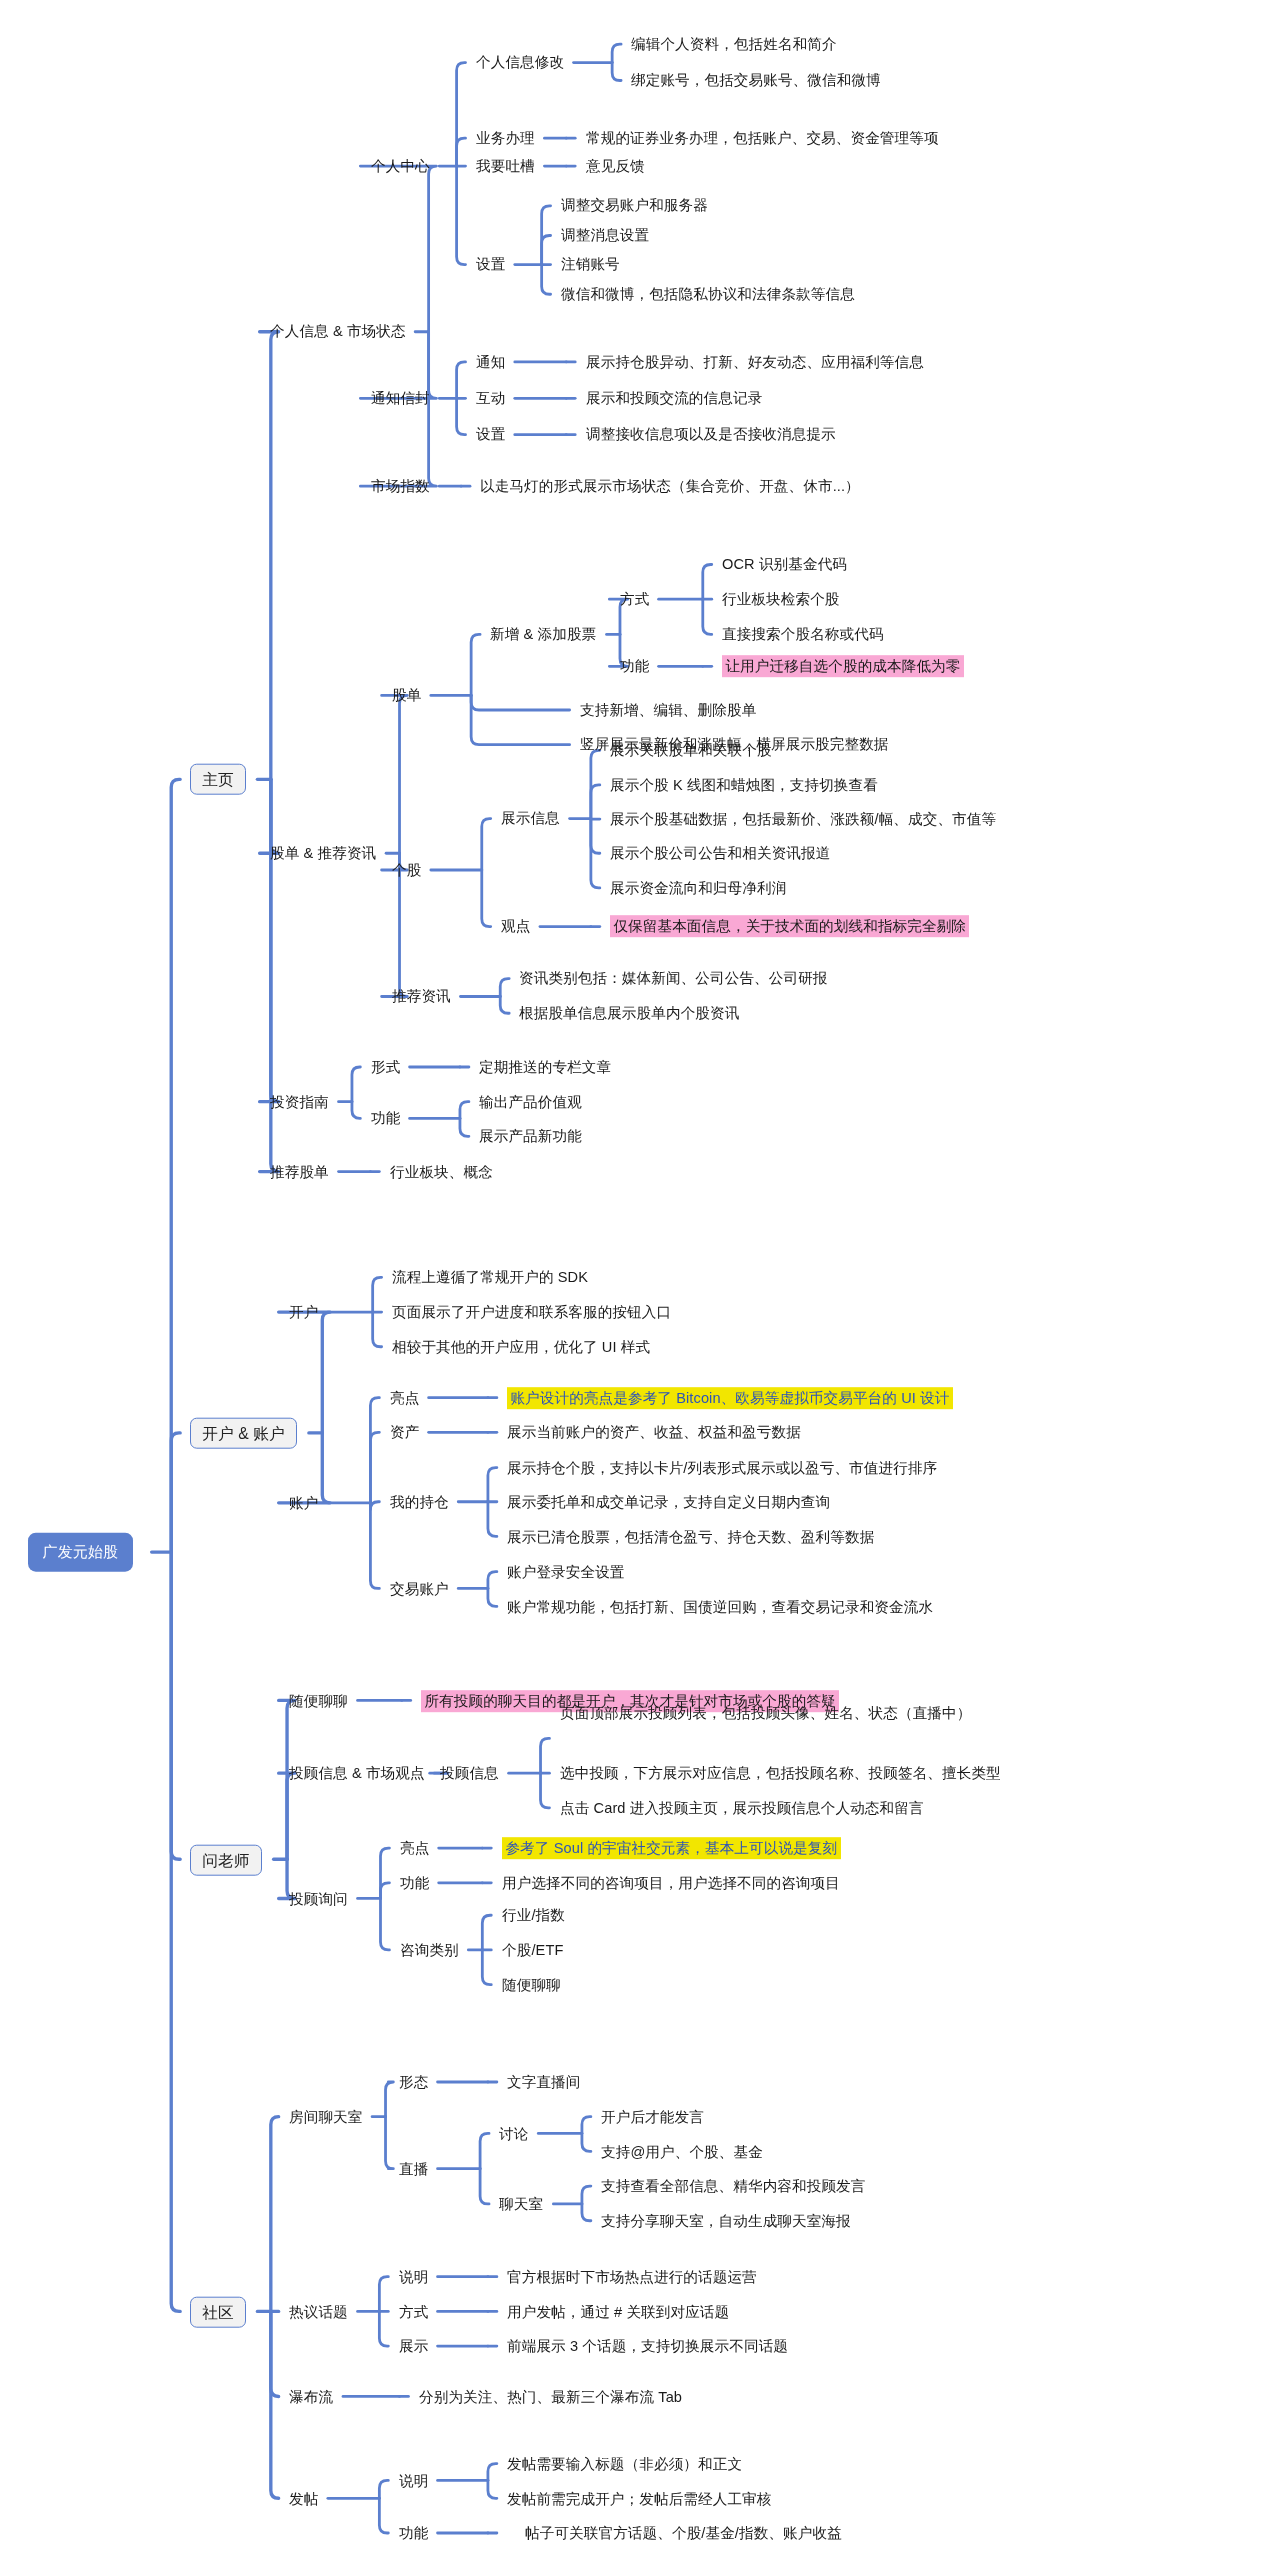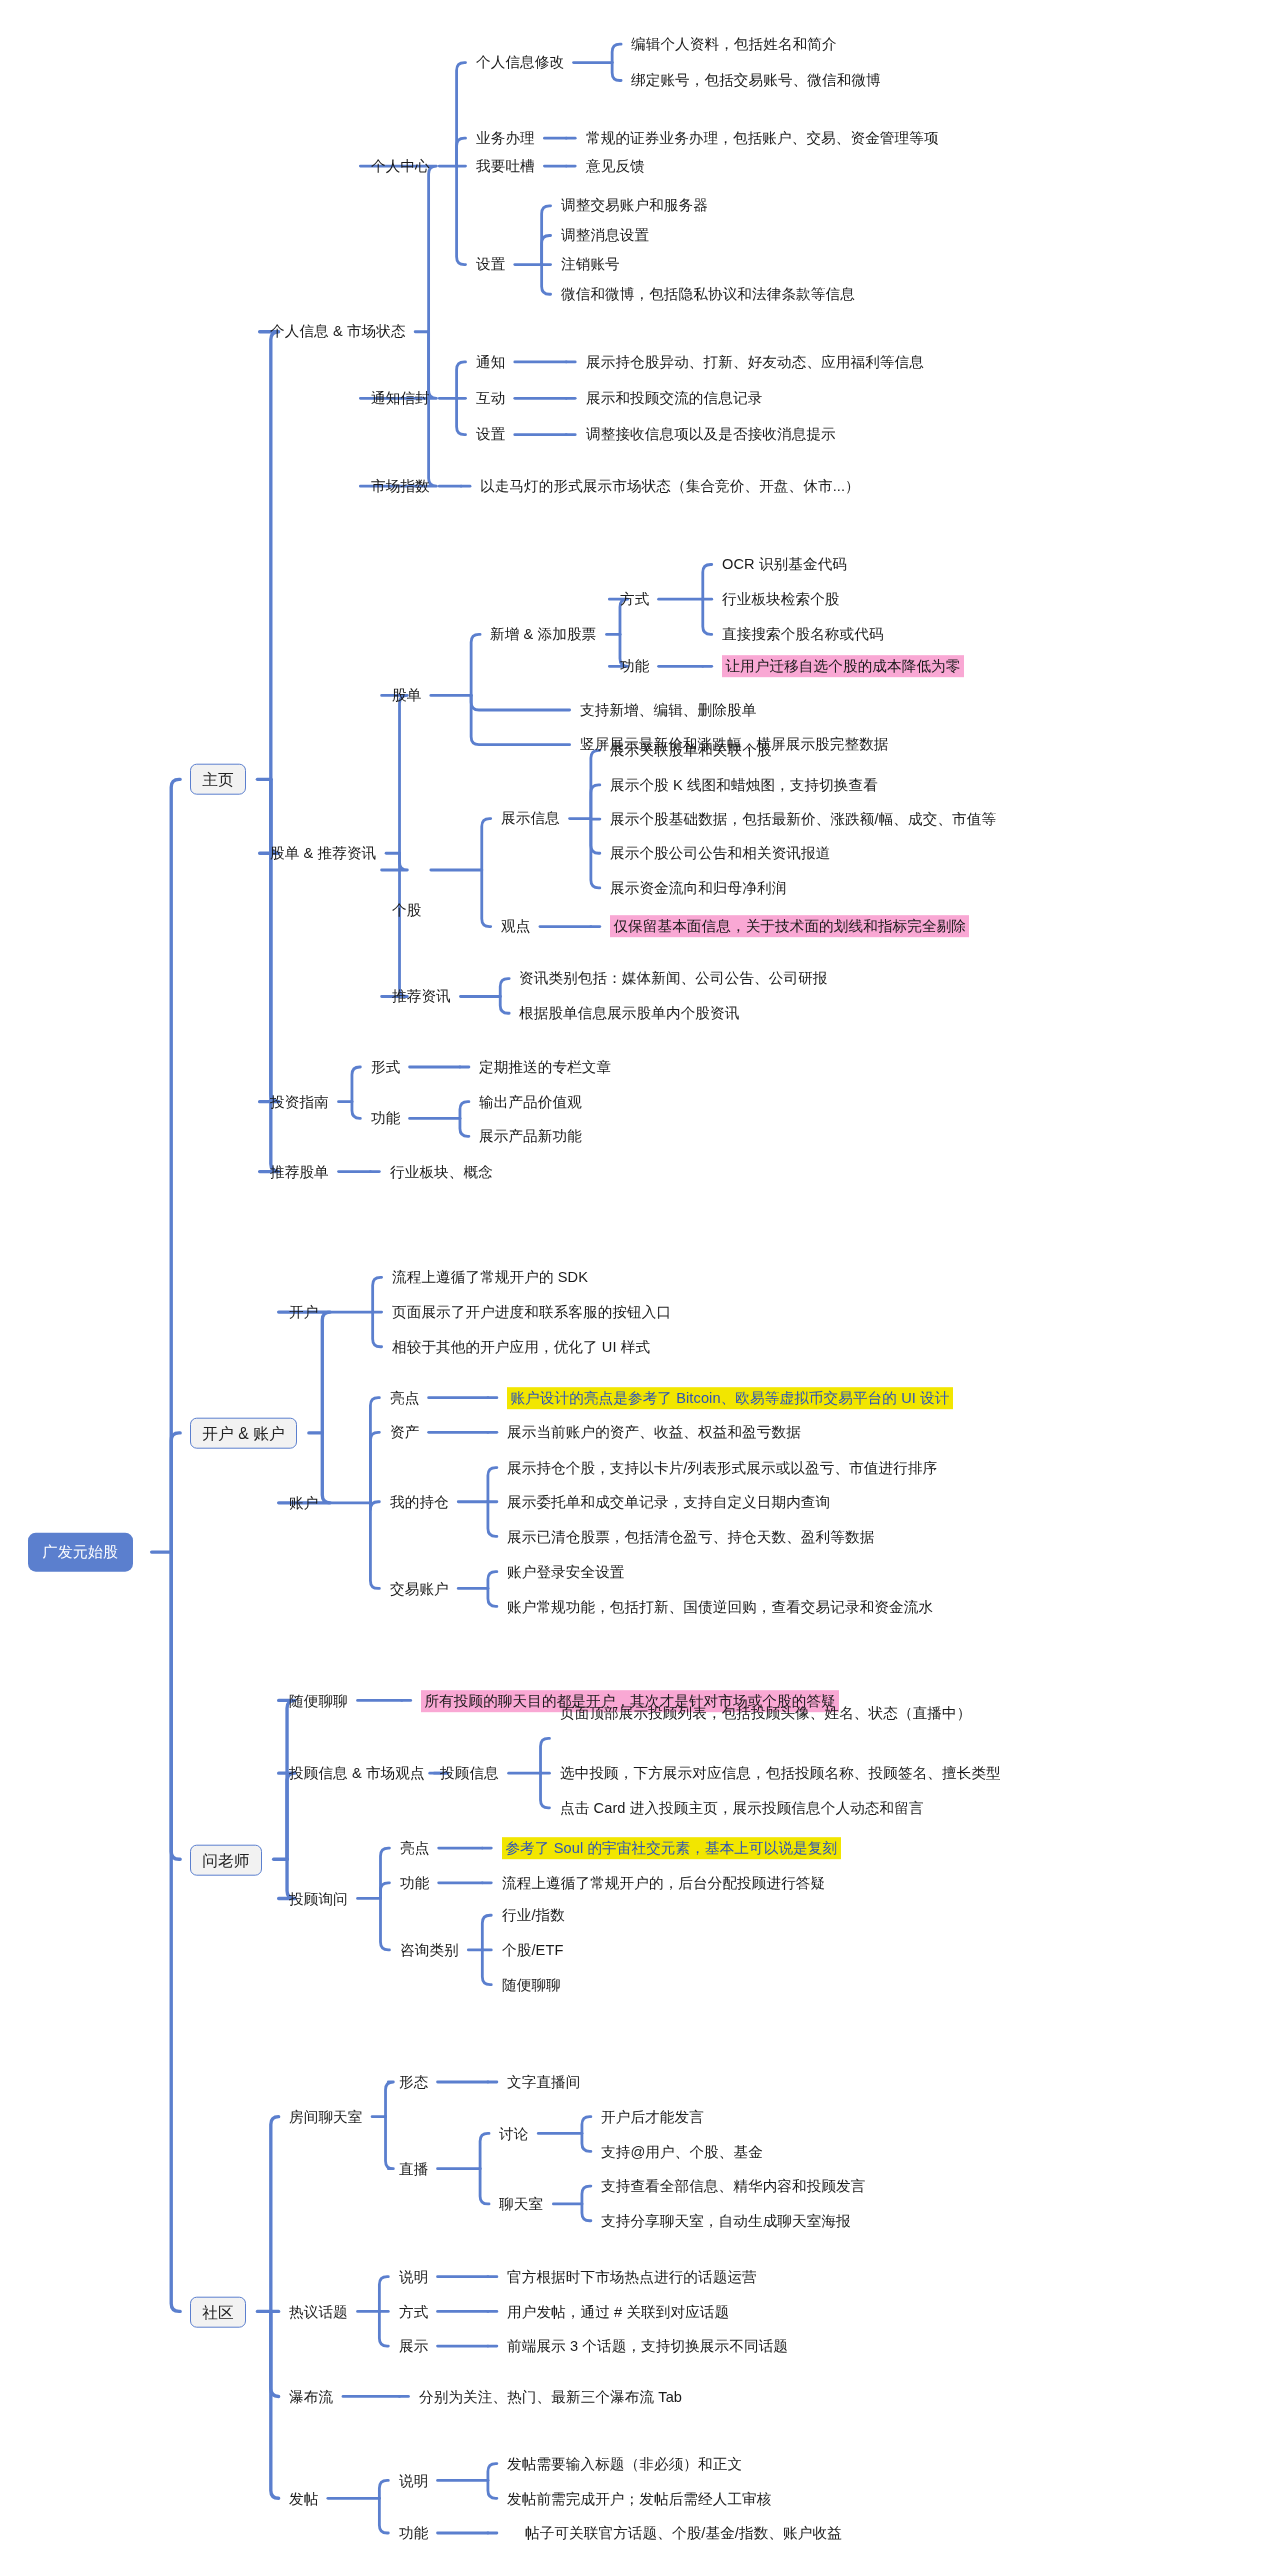--- a/index.html
+++ b/index.html
@@ -263,21 +263,21 @@
       <div class="node" style="left: 392px; top: 695px; text-align: right;">股单</div>
       <div class="node" style="left: 490px; top: 634px;">新增 &amp; 添加股票</div>
       <div class="node" style="left: 620px; top: 599px;">方式</div>
       <div class="node" style="left: 722px; top: 564px;">OCR 识别基金代码</div>
       <div class="node" style="left: 722px; top: 599px;">行业板块检索个股</div>
       <div class="node" style="left: 722px; top: 634px;">直接搜索个股名称或代码</div>
       <div class="node" style="left: 620px; top: 666px;">功能</div>
       <div class="node hl" style="left: 722px; top: 666px;">让用户迁移自选个股的成本降低为零</div>
       <div class="node" style="left: 580px; top: 710px;">支持新增、编辑、删除股单</div>
       <div class="node" style="left: 580px; top: 744px;">竖屏展示最新价和涨跌幅，横屏展示股完整数据</div>
-      <div class="node" style="left: 392px; top: 870px; margin-top: 40px;">个股</div>
+      <div class="node" style="left: 392px; top: 870px;">个股</div>
       <div class="node" style="left: 501px; top: 818px;">展示信息</div>
       <div class="node" style="left: 610px; top: 750px;">展示关联股单和关联个股</div>
       <div class="node" style="left: 610px; top: 785px;">展示个股 K 线图和蜡烛图，支持切换查看</div>
       <div class="node" style="left: 610px; top: 819px;">展示个股基础数据，包括最新价、涨跌额/幅、成交、市值等</div>
       <div class="node" style="left: 610px; top: 853px;">展示个股公司公告和相关资讯报道</div>
       <div class="node" style="left: 610px; top: 888px;">展示资金流向和归母净利润</div>
       <div class="node" style="left: 501px; top: 926px;">观点</div>
       <div class="node hl" style="left: 610px; top: 926px;">仅保留基本面信息，关于技术面的划线和指标完全剔除</div>
       <div class="node" style="left: 392px; top: 996px;">推荐资讯</div>
       <div class="node" style="left: 519px; top: 978px;">资讯类别包括：媒体新闻、公司公告、公司研报</div>
@@ -312,21 +312,21 @@
       <div class="node hl" style="left: 421px; top: 1701px;">所有投顾的聊天目的都是开户，其次才是针对市场或个股的答疑</div>
       <div class="node" style="left: 289px; top: 1773px;">投顾信息 &amp; 市场观点</div>
       <div class="node" style="left: 440px; top: 1773px;">投顾信息</div>
       <div class="node" style="left: 560px; top: 1713px; font-family: Liberation Serif, serif;">页面顶部展示投顾列表，包括投顾头像、姓名、状态（直播中）</div>
       <div class="node" style="left: 560px; top: 1773px;">选中投顾，下方展示对应信息，包括投顾名称、投顾签名、擅长类型</div>
       <div class="node" style="left: 560px; top: 1808px;">点击 Card 进入投顾主页，展示投顾信息个人动态和留言</div>
       <div class="node" style="left: 289px; top: 1899px;">投顾询问</div>
       <div class="node" style="left: 400px; top: 1848px;">亮点</div>
       <div class="node hl-blue" style="left: 502px; top: 1848px;">参考了 Soul 的宇宙社交元素，基本上可以说是复刻</div>
       <div class="node" style="left: 400px; top: 1883px;">功能</div>
-      <div class="node" style="left: 502px; top: 1883px;">流程上遵循了常规开户的，后台分配投顾进行答疑</div>
+      <div class="node" style="left: 502px; top: 1883px;">用户选择不同的咨询项目，用户选择不同的咨询项目</div>
       <div class="node" style="left: 400px; top: 1950px;">咨询类别</div>
       <div class="node" style="left: 502px; top: 1915px;">行业/指数</div>
       <div class="node" style="left: 502px; top: 1950px;">个股/ETF</div>
       <div class="node" style="left: 502px; top: 1985px;">随便聊聊</div>
       <div class="node boxed" style="left: 190px; top: 2312px;">社区</div>
       <div class="node" style="left: 289px; top: 2117px;">房间聊天室</div>
       <div class="node" style="left: 399px; top: 2082px;">形态</div>
       <div class="node" style="left: 507px; top: 2082px;">文字直播间</div>
       <div class="node" style="left: 399px; top: 2169px;">直播</div>
       <div class="node" style="left: 499px; top: 2134px;">讨论</div>

